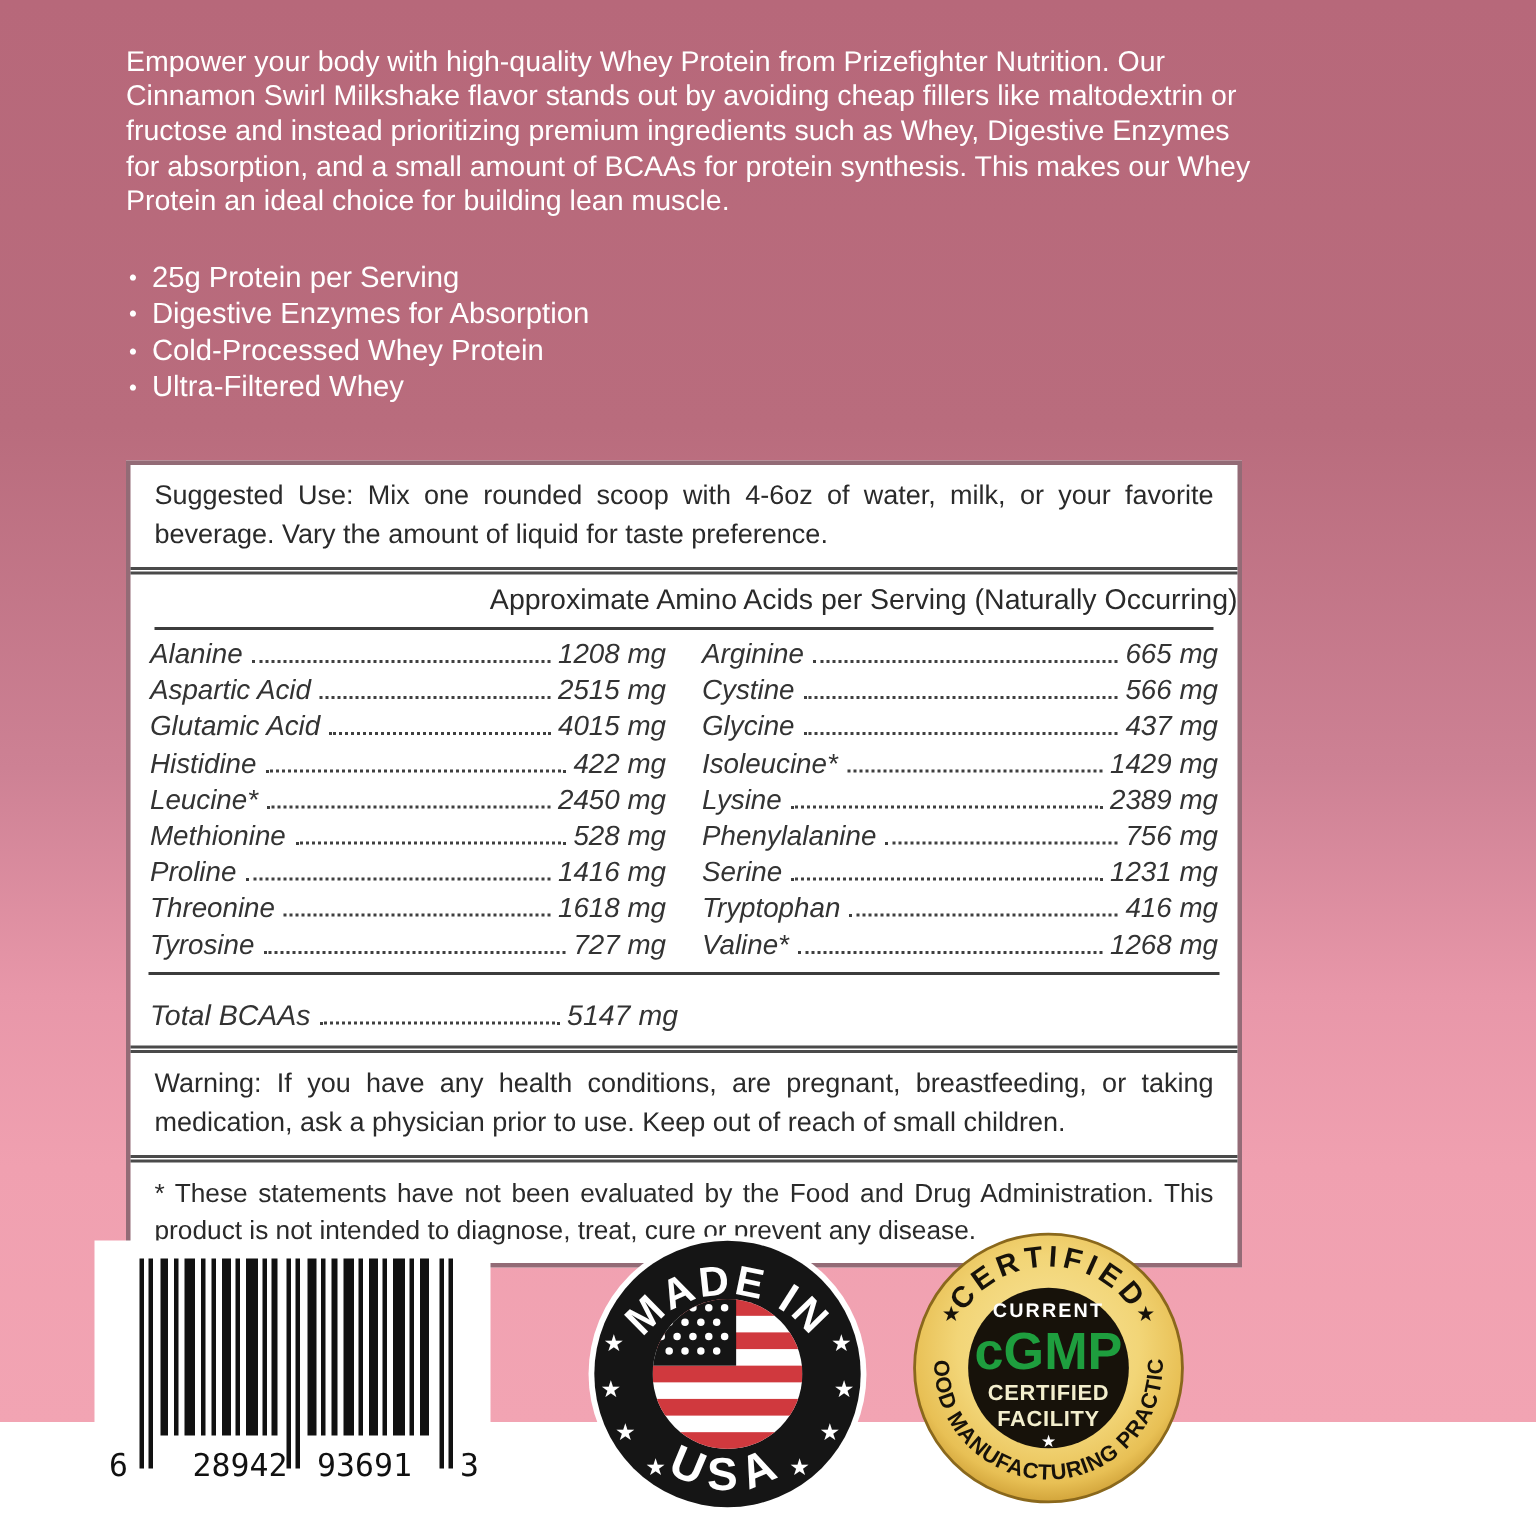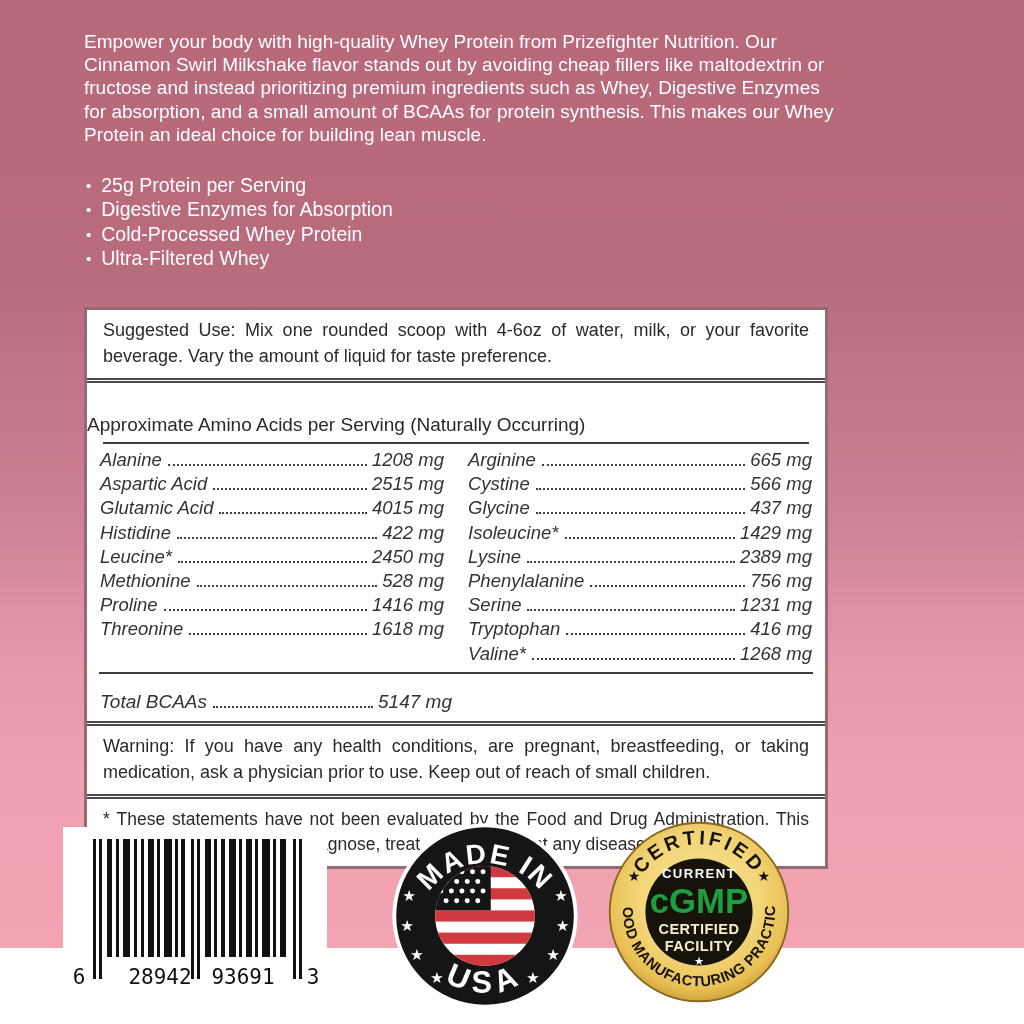--- a/index.html
+++ b/index.html
@@ -11,21 +11,21 @@
   .intro div{white-space:nowrap;}
   
   .bullets{position:absolute;left:86px;top:174px;color:#ffffff;font-size:19.5px;line-height:23.4px;list-style:none;margin:0;padding:0;}
   .bullets li{white-space:nowrap;}
   .bullets li::before{content:"•";font-size:15px;margin-right:10px;position:relative;top:-1px;}
   
   .panel{position:absolute;left:84px;top:307px;width:744px;background:#ffffff;
     border:3px solid #936b76;box-sizing:border-box;color:#2a2a2a;}
   .block{padding:8px 16px 9px;font-size:18px;line-height:25.5px;text-align:justify;}
   .hr{border-top:5px double #4a4a4a;height:0;}
-  .amino-title{text-align:left;font-size:19px;padding:6px 0 5px;line-height:24px;margin-top:24px;}
+  .amino-title{text-align:right;font-size:19px;padding:6px 0 5px;line-height:24px;}
   .inset{border-top:2.5px solid #3c3c3c;margin:0 16px;}
   .grid{display:grid;grid-template-columns:1fr 1fr;column-gap:24px;padding:4px 13px 6px;font-size:18.5px;}
   .row{display:flex;align-items:baseline;line-height:24.2px;color:#333;font-style:italic;}
   .nm{white-space:nowrap;}
   .ld{flex:1 1 auto;border-bottom:2.2px dotted #3f3f3f;margin:0 5px 5px 6px;min-width:10px;}
   .vl{white-space:nowrap;}
   .total-wrap{padding:16px 13px 7px;font-size:19px;text-align:center;}
   .total-wrap .row{width:352px;}
   
   .barcode{position:absolute;left:63px;top:827px;width:264px;height:165px;background:#ffffff;}
@@ -94,20 +94,25 @@
           </div>
         <div class="row">
             <span class="nm">Proline</span>
             <span class="ld"></span>
             <span class="vl">1416 mg</span>
           </div>
         <div class="row">
             <span class="nm">Threonine</span>
             <span class="ld"></span>
             <span class="vl">1618 mg</span>
+          </div>
+        <div class="row">
+            <span class="nm">Tyrosine</span>
+            <span class="ld"></span>
+            <span class="vl">727 mg</span>
           </div>
       </div>
       <div>
         <div class="row">
             <span class="nm">Arginine</span>
             <span class="ld"></span>
             <span class="vl">665 mg</span>
           </div>
         <div class="row">
             <span class="nm">Cystine</span>

